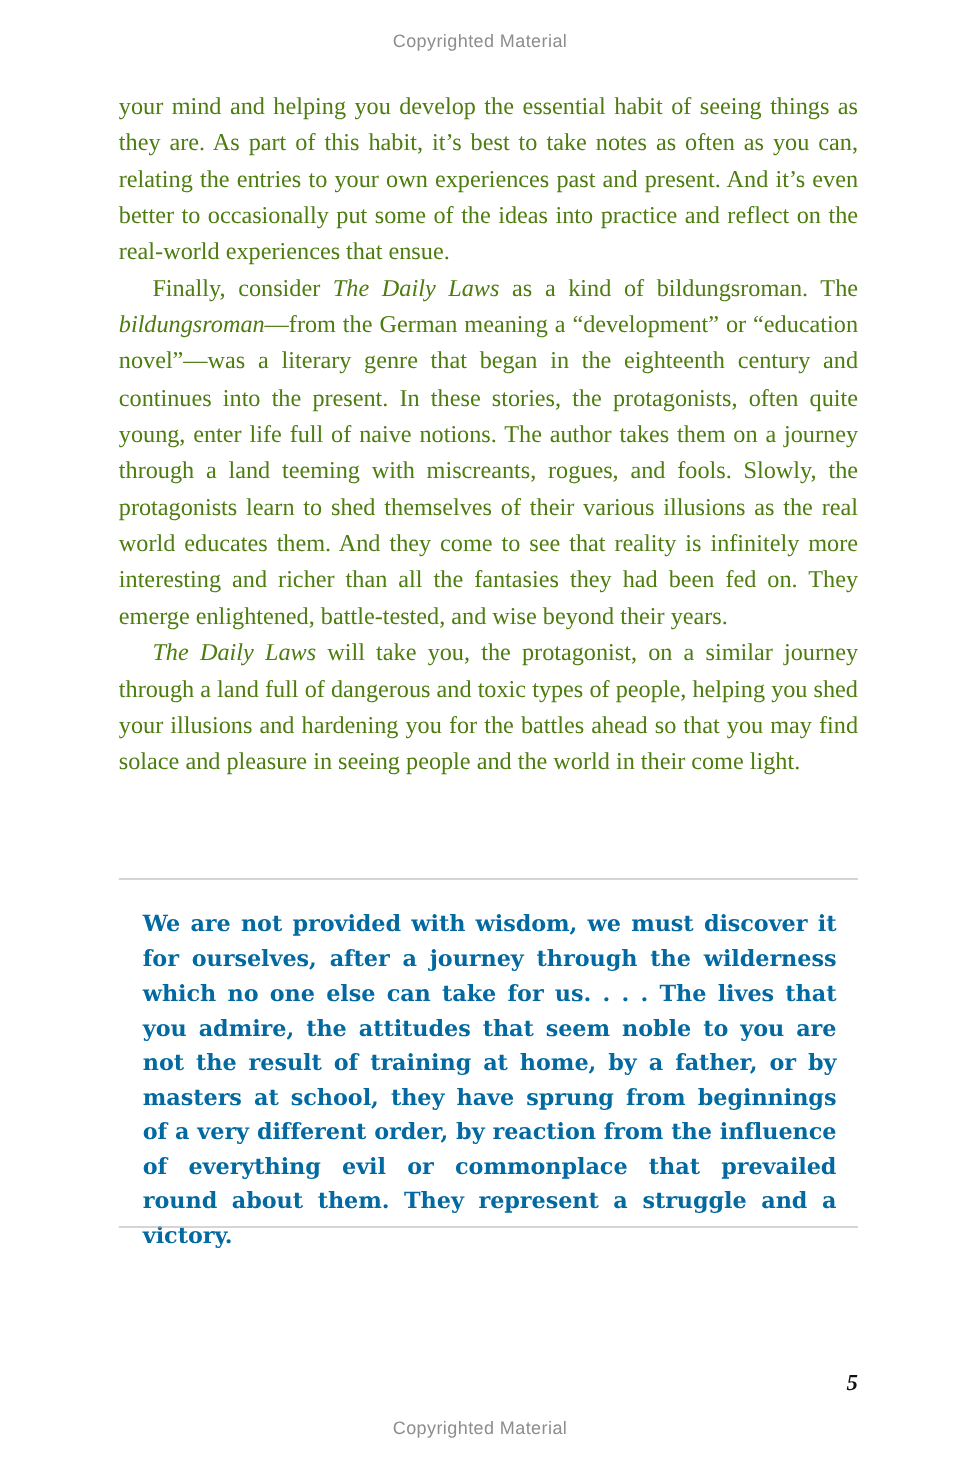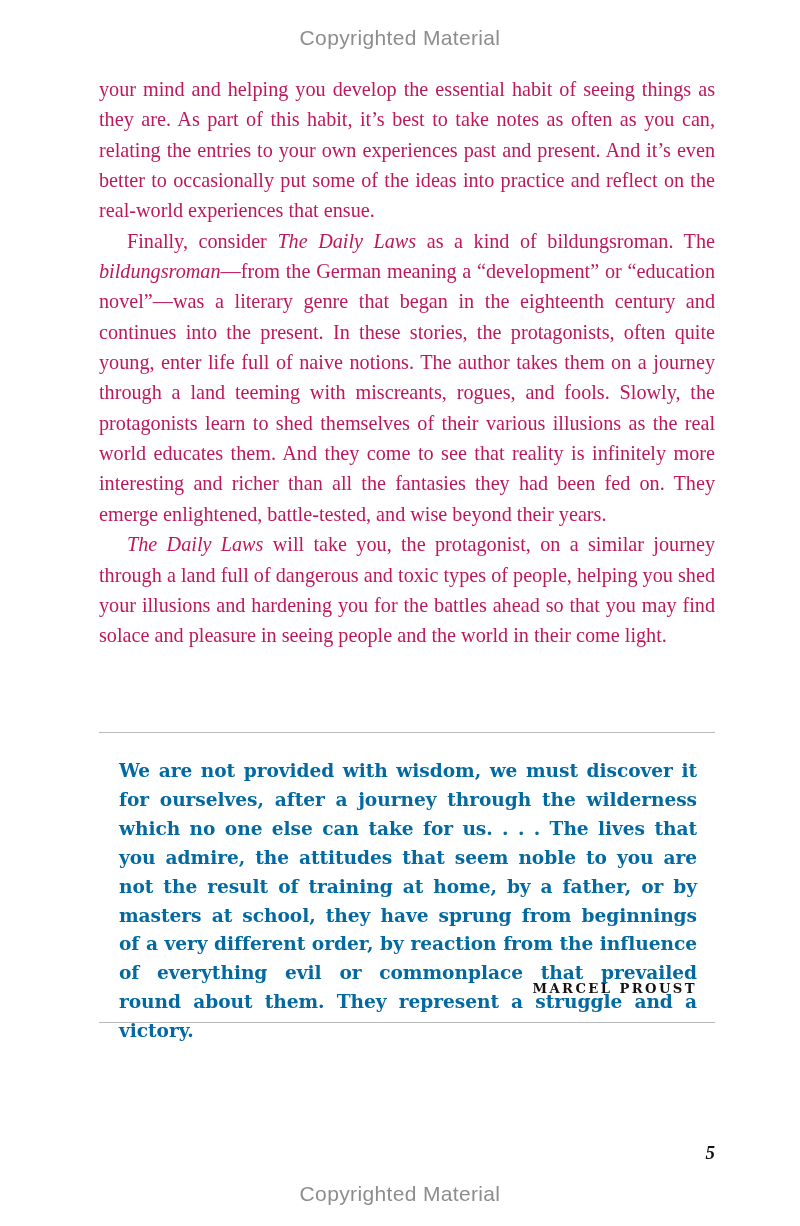--- a/index.html
+++ b/index.html
@@ -23,21 +23,21 @@
     height: 1226px;
   }
 
   
   .watermark {
     position: absolute;
     left: 0;
     width: 800px;
     text-align: center;
     font-family: "Liberation Sans", "DejaVu Sans", sans-serif;
-    font-size: 21px;
+    font-size: 15px;
     letter-spacing: 0.35px;
     color: #8d8d8d;
     white-space: nowrap;
   }
   .watermark.top { top: 26px; }
   .watermark.bottom { top: 1182px; }
 
   
   .textblock {
     position: absolute;
@@ -46,21 +46,21 @@
     width: 616px;
   }
   .para {
     margin: 0;
     font-size: 20.2px;
     line-height: 30.35px;
     text-align: justify;
     text-justify: inter-word;
     hyphens: manual;
     -webkit-hyphens: manual;
-    color: #be185d;
+    color: #4d7c0f;
   }
   .para.indent { text-indent: 28px; }
   .para em,
   .para i {
     font-style: italic;
   }
 
   
   .rule {
     position: absolute;
@@ -129,21 +129,20 @@
   <div class="textblock">
     <p class="para"><span>your mind and helping you develop the essential habit of seeing things as they are. As part of this habit, it’s best to take notes as often as you can, relating the entries to your own experiences past and present. And it’s even better to occasionally put some of the ideas into practice and reflect on the real-world experiences that ensue.</span></p>
     <p class="para indent"><span>Finally, consider </span><em>The Daily Laws</em><span> as a kind of bildungsroman. The </span><em>bildungsroman</em><span>—from the German meaning a “development” or “education novel”—was a literary genre that began in the eighteenth century and continues into the present. In these stories, the protagonists, often quite young, enter life full of naive notions. The author takes them on a journey through a land teeming with miscreants, rogues, and fools. Slowly, the protagonists learn to shed themselves of their various illusions as the real world educates them. And they come to see that reality is infinitely more interesting and richer than all the fantasies they had been fed on. They emerge enlightened, battle-tested, and wise beyond their years.</span></p>
     <p class="para indent"><em>The Daily Laws</em><span> will take you, the protagonist, on a similar journey through a land full of dangerous and toxic types of people, helping you shed your illusions and hardening you for the battles ahead so that you may find solace and pleasure in seeing people and the world in their come light.</span></p>
   </div>
 
   <div class="rule top-rule"></div>
 
   <div class="quoteblock">
     <p class="quote-text">We are not provided with wisdom, we must discover it for ourselves, after a journey through the wilderness which no one else can take for us. . . . The lives that you admire, the attitudes that seem noble to you are not the result of training at home, by a father, or by masters at school, they have sprung from beginnings of a very different order, by reaction from the influence of everything evil or commonplace that prevailed round about them. They represent a struggle and a victory.</p>
-    <p class="quote-attribution">MARCEL PROUST</p>
   </div>
 
   <div class="rule bottom-rule"></div>
 
   <div class="folio">5</div>
 
   <div class="watermark bottom">Copyrighted Material</div>
 
 </div>
 

